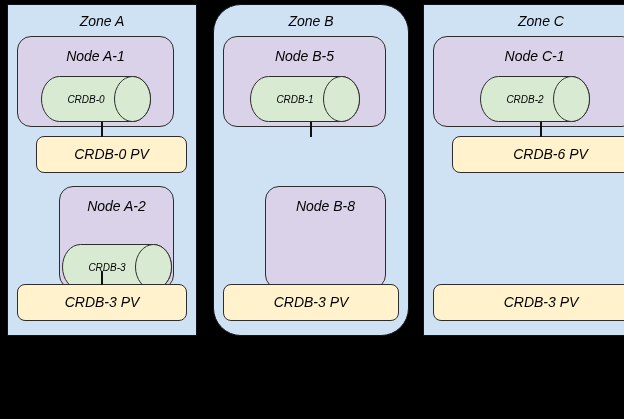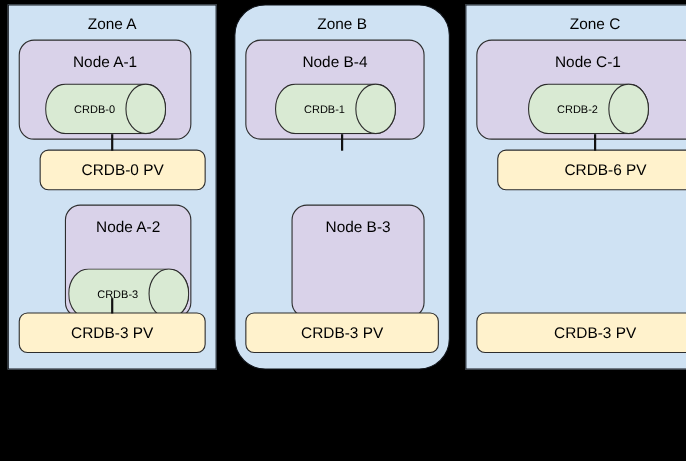--- a/index.html
+++ b/index.html
@@ -8,20 +8,21 @@
     background:var(--background,#000);
     overflow:hidden;
     font-family:"Liberation Sans","DejaVu Sans",sans-serif;
     color:#000;
   }
   .zone{
     position:absolute;top:4px;height:332px;
     background:var(--zone-fill,#cfe2f3);
     border:1px solid #10141a;
     box-sizing:border-box;
+    font-style:italic;
   }
   .zone-a{left:7px;width:190px;}
   .zone-b{left:213px;width:196px;border-radius:28px;}
   .zone-c{left:423px;width:236px;}
   .zone-label{
     position:absolute;top:8px;left:0;right:0;
     text-align:center;font-size:14px;line-height:16px;
   }
   .node{
     position:absolute;left:9px;right:22px;
@@ -92,31 +93,31 @@
       </svg>
     </div>
     <div class="connector connector-2"></div>
     <div class="pv pv-2">CRDB-3 PV</div>
   </section>
 
   <section class="zone zone-b">
     <div class="zone-label">Zone B</div>
 
     <div class="node node-1">
-      <div class="node-label">Node B-4</div>
+      <div class="node-label">Node B-5</div>
       <svg class="cylinder" width="110" height="46" viewBox="0 0 110 46" aria-hidden="true">
         <path d="M18.5,0.5 L91.5,0.5 A18,22.5 0 0 1 91.5,45.5 L18.5,45.5 A18,22.5 0 0 1 18.5,0.5 Z"></path>
         <ellipse cx="91.5" cy="23" rx="18" ry="22.5"></ellipse>
         <text x="45" y="27" text-anchor="middle">CRDB-1</text>
       </svg>
     </div>
     <div class="connector connector-1"></div>
 
     <div class="node node-2">
-      <div class="node-label">Node B-3</div>
+      <div class="node-label">Node B-8</div>
     </div>
     <div class="pv pv-2">CRDB-3 PV</div>
   </section>
 
   <section class="zone zone-c">
     <div class="zone-label">Zone C</div>
 
     <div class="node node-1">
       <div class="node-label">Node C-1</div>
       <svg class="cylinder" width="110" height="46" viewBox="0 0 110 46" aria-hidden="true">

